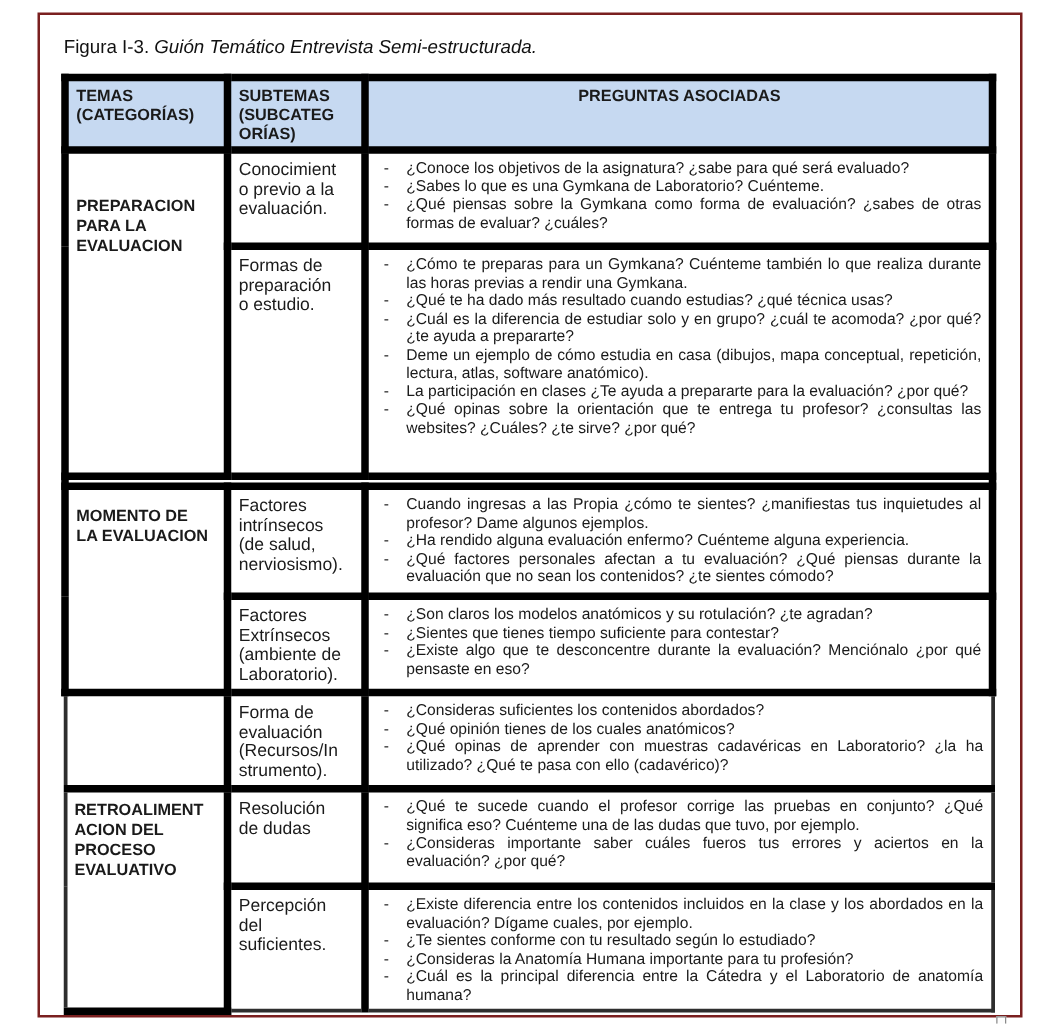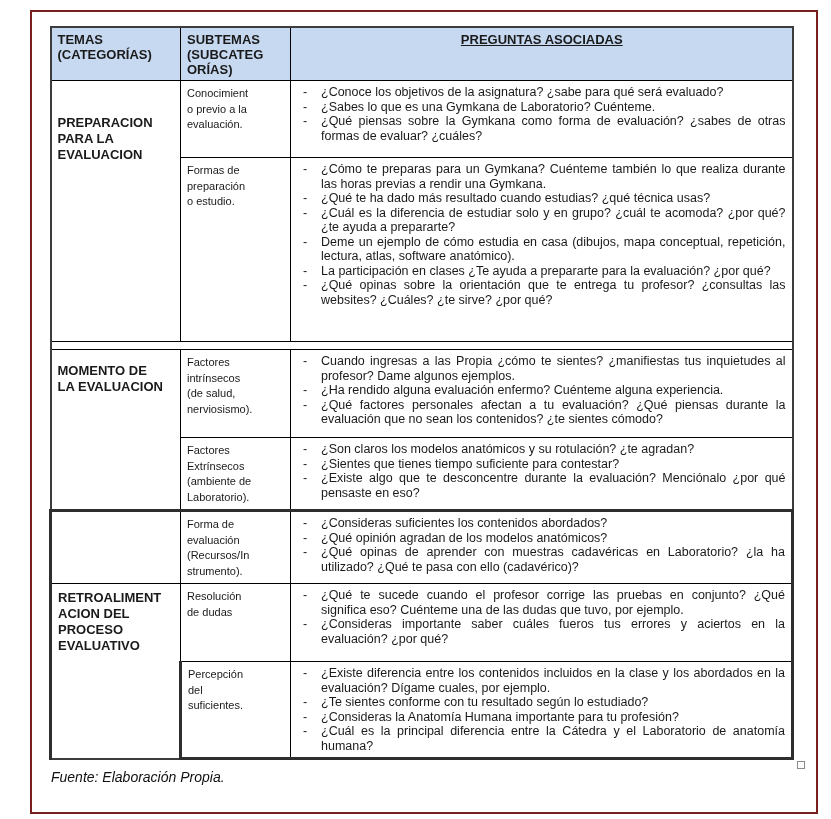--- a/index.html
+++ b/index.html
@@ -42,50 +42,50 @@
     border-collapse: collapse;
     width: 742px;
     table-layout: fixed;
     border: 2px solid #3c3c3c;
   }
   col.c1 { width: 130px; }
   col.c2 { width: 110px; }
   col.c3 { width: 502px; }
 
   th, td {
-    border: 1px solid #000000;
+    border: 6px solid #000000;
     vertical-align: top;
     box-sizing: border-box;
   }
   th {
     background: #c6d9f1;
     font-size: 13px;
     font-weight: bold;
     line-height: 15px;
     text-align: left;
     padding: 4px 5px 3px 6px;
     white-space: pre-line;
   }
-  th.center { text-align: center; text-decoration: underline; }
+  th.center { text-align: center; }
   tr.hdr { height: 47px; }
 
   td.tema {
     font-size: 13px;
     font-weight: bold;
     line-height: 16px;
     padding: 5px 4px 4px 6px;
     white-space: pre-line;
     margin-left: 46px;
   }
   td.tema.pt-g1 { padding-top: 34px; }
   td.tema.pt-g2 { padding-top: 13px; }
   td.tema.pt-g4 { padding-top: 6px; }
 
   td.sub {
-    font-size: 11px;
+    font-size: 14px;
     line-height: 15.5px;
     padding: 5px 5px 4px 6px;
     white-space: pre-line;
     margin-top: 18px;
   }
   td.qs { padding: 4px 6px 4px 10px; }
 
   .q {
     display: flex;
     align-items: flex-start;
@@ -136,20 +136,23 @@
     margin: 9px 0 0 2px;
     color: #111;
   }
 </style>
 </head>
 <body>
 
 <div class="page">
   <div class="frame">
 
+    <div class="caption">
+      <span class="cap-prefix">Figura I-3.</span><span class="cap-italic">Guión Temático Entrevista Semi-estructurada.</span>
+    </div>
 
     <div class="table-wrap">
       <table class="guide">
         <colgroup>
             <col class="c1">
             <col class="c2">
             <col class="c3">
           </colgroup>
         <thead>
           <tr class="hdr">
@@ -278,21 +281,21 @@
 (Recursos/In
 strumento).</td>
             <td class="qs">
                 <div>
                   <div class="q">
                     <span class="dash">-</span>
                     <span class="qt">¿Consideras suficientes los contenidos abordados?</span>
                   </div>
                   <div class="q">
                     <span class="dash">-</span>
-                    <span class="qt">¿Qué opinión agradan de los modelos anatómicos?</span>
+                    <span class="qt">¿Qué opinión tienes de los cuales anatómicos?</span>
                   </div>
                   <div class="q">
                     <span class="dash">-</span>
                     <span class="qt">¿Qué opinas de aprender con muestras cadavéricas en Laboratorio? ¿la ha utilizado? ¿Qué te pasa con ello (cadavérico)?</span>
                   </div>
                 </div>
               </td>
           </tr>
           <tr class="r6 hv">
             <td class="tema pt-g4" rowspan="2">RETROALIMENT

